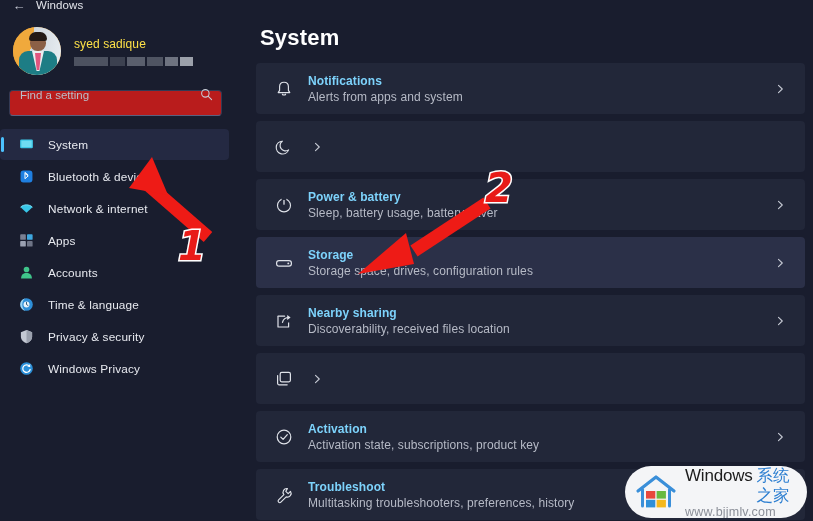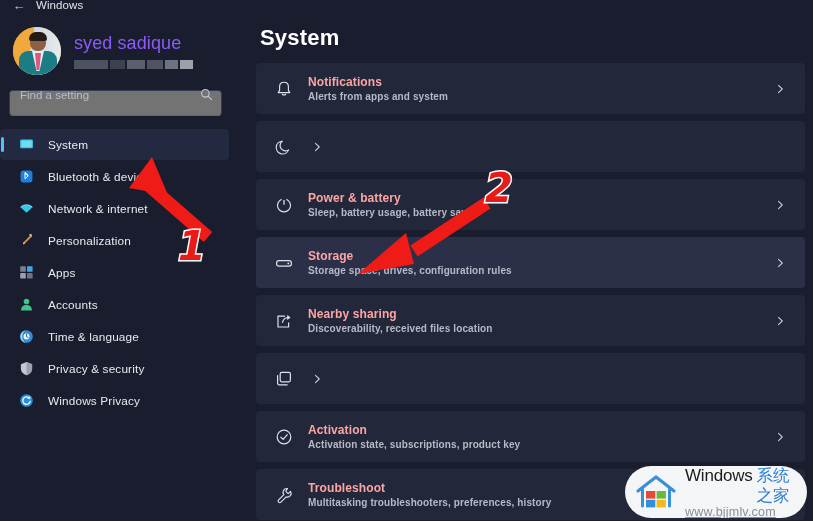--- a/index.html
+++ b/index.html
@@ -101,42 +101,42 @@
   }
   .avatar .tie {
     position: absolute; left: 22px; top: 26px;
     width: 6px; height: 17px;
     background: #e0557f;
     clip-path: polygon(0 0, 100% 0, 72% 100%, 28% 100%);
   }
 
   .profile-text { display: flex; flex-direction: column; gap: 6px; min-width: 0; }
   .profile-name {
-    font-size: 18px;
-    color: #8b5cf6;
+    font-size: 12px;
+    color: #fde047;
     letter-spacing: .1px;
   }
   .profile-mail-redacted {
     display: flex; gap: 2px; height: 9px;
   }
   .profile-mail-redacted i {
     display: block; height: 9px;
     background: #4a4f5e;
   }
   .profile-mail-redacted i:nth-child(1){ width: 34px; background:#4d5260; }
   .profile-mail-redacted i:nth-child(2){ width: 15px; background:#3c4150; }
   .profile-mail-redacted i:nth-child(3){ width: 18px; background:#5a5f6d; }
   .profile-mail-redacted i:nth-child(4){ width: 16px; background:#4f5462; }
   .profile-mail-redacted i:nth-child(5){ width: 13px; background:#6e7380; }
   .profile-mail-redacted i:nth-child(6){ width: 13px; background:#9ba0aa; }
 
   .searchwrap {
     margin: 12px 16px 0 9px;
     height: 26px;
-    background: #737373;
+    background: #b91c1c;
     border: 1px solid #333a54;
     border-bottom: 1px solid #5b6280;
     border-radius: 4px;
     display: flex;
     align-items: center;
     padding: 0 8px 17px 10px;
   }
   .searchwrap input {
     flex: 1 1 auto;
     background: transparent;
@@ -217,29 +217,28 @@
   .card-ico {
     width: 22px; height: 22px;
     flex: 0 0 22px;
     display: flex; align-items: center; justify-content: center;
     color: #dfe2e9;
     margin-right: 13px;
   }
   .card-text { display: flex; flex-direction: column; gap: 2px; flex: 1 1 auto; min-width: 0; }
   .card-title {
     font-size: 12px;
-    color: #fca5a5;
+    color: #7dd3fc;
     font-weight: bold;
     letter-spacing: .1px;
   }
   .card-sub {
-    font-size: 10px;
+    font-size: 12px;
     color: #b6bac6;
     letter-spacing: .1px;
-    font-weight: bold;
   }
   .card-chev {
     flex: 0 0 auto;
     color: #c5c9d3;
     display: flex; align-items: center; justify-content: center;
     width: 18px; height: 18px;
     margin-right: 4px;
   }
 
   .edge-strip {
@@ -292,21 +291,20 @@
     line-height: 20px;
     color: #1c1c1c;
     display: flex; align-items: baseline; gap: 4px;
     letter-spacing: -.2px;
   }
   .wm-line1 .cn { color: #2d7fd1; font-size: 16.5px; }
   .wm-line2 {
     font-size: 12.5px;
     color: #8b8f98;
     letter-spacing: .2px;
-    text-decoration: underline;
   }
 </style>
 </head>
 <body>
 
 <div id="app">
 
   <div class="titlebar">
     <div class="tb-back">←</div>
     <div class="tb-title">Windows</div>
@@ -366,30 +364,20 @@
           <span class="nav-label">Bluetooth &amp; devices</span>
         </div>
         <div class="navitem">
           <span class="nav-ico">
             <svg width="17" height="17" viewBox="0 0 20 20">
               <path d="M3 8.4 C7 4.8 13 4.8 17 8.4 L10 15 Z" fill="#38c6e8"></path>
               <path d="M3 8.4 C7 4.8 13 4.8 17 8.4" stroke="#7ee0f5" stroke-width="1.1" fill="none"></path>
             </svg>
           </span>
           <span class="nav-label">Network &amp; internet</span>
-        </div>
-        <div class="navitem">
-          <span class="nav-ico">
-            <svg width="17" height="17" viewBox="0 0 20 20">
-              <path d="M14.8 3.4 L16.6 5.2 L8.4 13.3 L6 14.8 L6.5 12.2 Z" fill="#d98a2e"></path>
-              <path d="M6.5 12.2 L6 14.8 L8.4 13.3 Z" fill="#f4c98a"></path>
-              <rect x="13.2" y="2.4" width="3.4" height="2.6" rx="1" transform="rotate(45 14.9 3.7)" fill="#b9bcc6"></rect>
-            </svg>
-          </span>
-          <span class="nav-label">Personalization</span>
         </div>
         <div class="navitem">
           <span class="nav-ico">
             <svg width="17" height="17" viewBox="0 0 20 20">
               <rect x="2.6" y="2.6" width="6.6" height="6.6" rx="1" fill="#7a8093"></rect>
               <rect x="10.6" y="2.6" width="6.6" height="6.6" rx="1" fill="#3ea8e0"></rect>
               <rect x="2.6" y="10.6" width="6.6" height="6.6" rx="1" fill="#9aa0b1"></rect>
               <rect x="10.6" y="10.6" width="6.6" height="6.6" rx="1" fill="#6e7486"></rect>
             </svg>
           </span>

